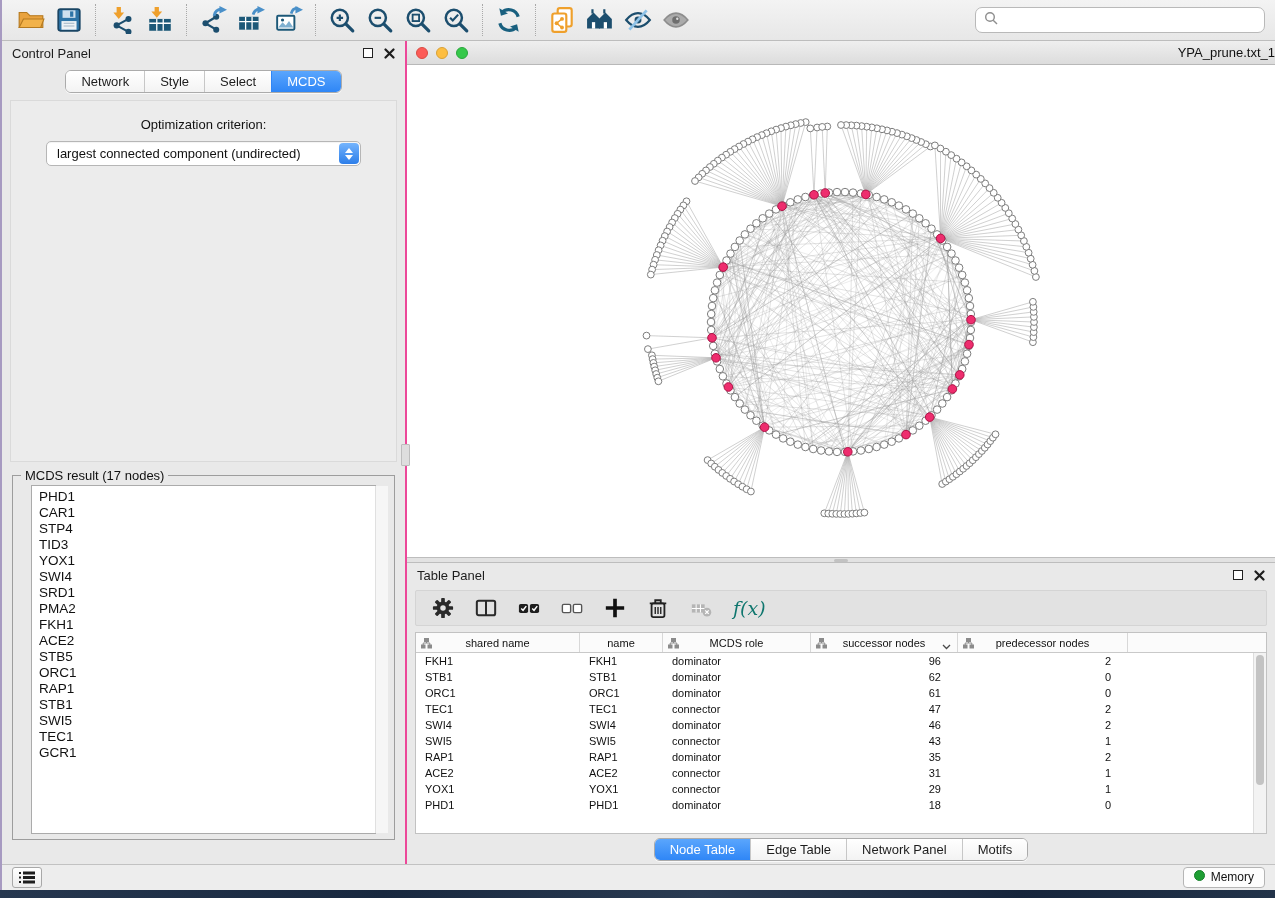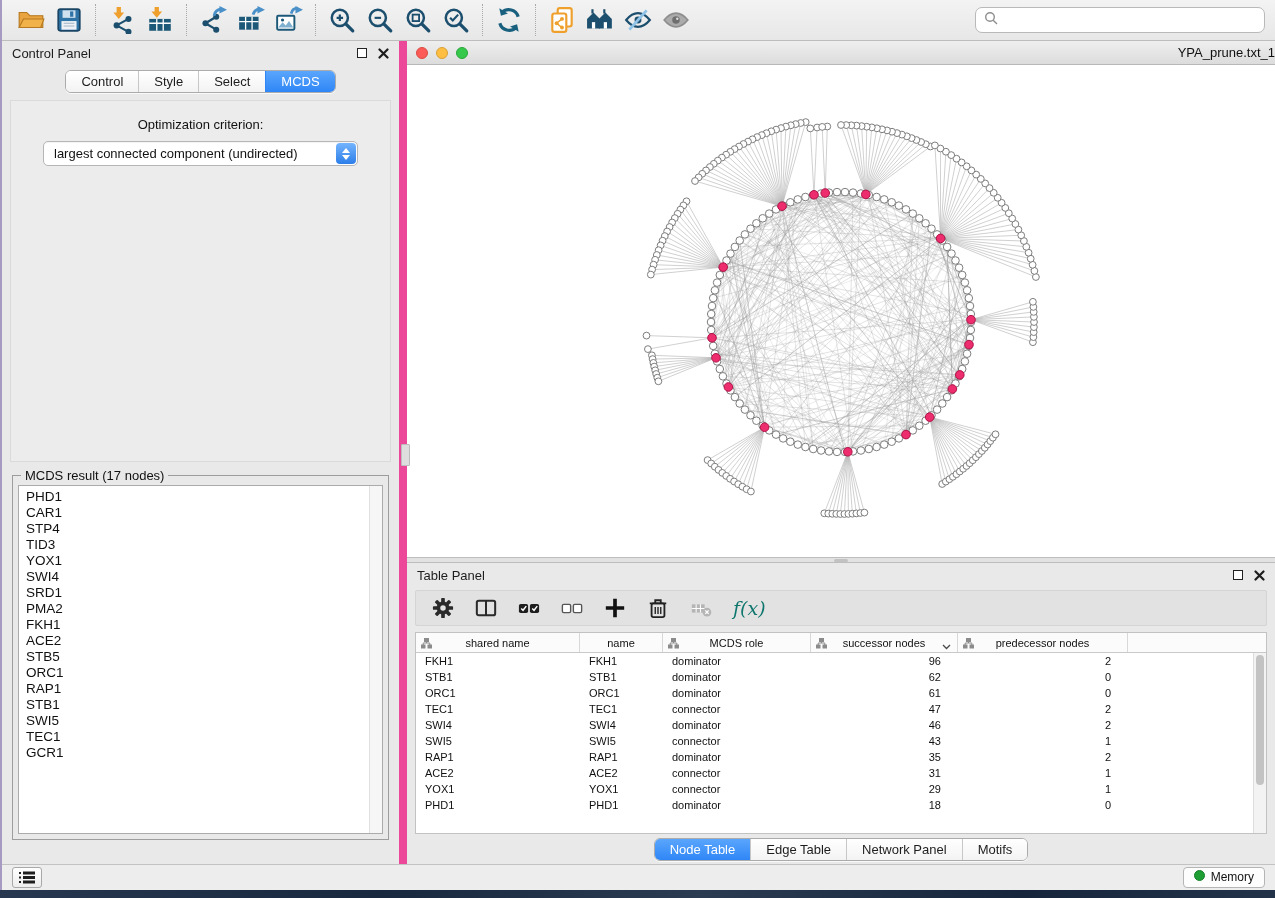--- a/index.html
+++ b/index.html
@@ -8,40 +8,40 @@
   
   .toolbar{height:41px;background:linear-gradient(#f3f3f3,#e7e7e7);border-bottom:1px solid #bdbdbd;display:flex;align-items:center;padding:0 10px;flex:none}
   .tbtn{width:38px;height:34px;display:flex;align-items:center;justify-content:center;border-radius:4px}
   .tbtn svg{width:28px;height:28px}
   .tsep{width:0;height:32px;border-left:1px dotted #a9a9a9;margin:0 7px}
   .search{margin-left:auto;width:290px;height:26px;border:1px solid #b9b9b9;border-radius:7px;background:#fff;display:flex;align-items:center;padding:0 8px;gap:6px}
   .search input{border:none;outline:none;flex:1;font-size:13px;font-family:"Liberation Sans",sans-serif;background:transparent}
   
   .main{flex:1;display:flex;min-height:0}
   
-  .control-panel{width:405px;flex:none;background:#e9e9e9;border-right:8px solid #ec4899;display:flex;flex-direction:column}
+  .control-panel{width:405px;flex:none;background:#e9e9e9;border-right:2px solid #ec4899;display:flex;flex-direction:column}
   .panel-titlebar{height:24px;display:flex;align-items:center;padding:0 10px;font-size:13px;color:#1d1d1d;flex:none}
   .panel-ctrls{margin-left:auto;display:flex;gap:11px;align-items:center}
   .float-ic{width:10px;height:10px;border:1.6px solid #222;background:#fff;display:inline-block}
   .close-ic svg{width:11px;height:11px;display:block}
   .tabs-row{display:flex;justify-content:center;margin:5px 0 7px;flex:none}
   .seg{display:flex;border:1px solid #ababab;border-radius:6px;overflow:hidden;background:#fff;box-shadow:0 1px 0 rgba(255,255,255,.7)}
   .seg-item{padding:3px 15px;font-size:13px;color:#1d1d1d;border-left:1px solid #c7c7c7;background:linear-gradient(#fff,#f3f3f3)}
   .seg-item:first-child{border-left:none}
   .seg-item.selected{background:linear-gradient(#5aa6fd,#2f86f6);color:#fff;border-left-color:#2f86f6}
   .cp-inner{margin:0 8px;height:362px;background:#ececec;border:1px solid #dadada;display:flex;flex-direction:column;align-items:center;padding-top:16px;flex:none}
   .opt-label{font-size:13px;color:#111;margin-bottom:9px}
   .dropdown{width:315px;height:25px;background:#fff;border:1px solid #b6b6b6;border-radius:5px;display:flex;align-items:center;font-size:13px;color:#111;padding-left:10px;position:relative;box-shadow:inset 0 1px 1px rgba(0,0,0,.05)}
   .dd-stepper{position:absolute;right:1px;top:1px;bottom:1px;width:20px;border-radius:4px;background:linear-gradient(#74b4fd,#2c7ee9);display:flex;flex-direction:column;align-items:center;justify-content:center;gap:2px}
   .dd-up{width:0;height:0;border-left:4px solid transparent;border-right:4px solid transparent;border-bottom:5px solid #fff}
   .dd-down{width:0;height:0;border-left:4px solid transparent;border-right:4px solid transparent;border-top:5px solid #fff}
   .btn-row{display:flex;gap:13px;margin-top:13px}
   .btn{background:linear-gradient(#ffffff,#f0f0f0);border:1px solid #b3b3b3;border-radius:5px;padding:4px 17px;font-size:13px;color:#111}
   .btn.focused{box-shadow:0 0 0 3px rgba(110,170,240,.6);border-color:#7aa7e0}
-  .cp-fieldset{flex:1;margin:13px 10px 24px;border:1px solid #9d9d9d;position:relative;padding:9px 5px 5px;display:flex}
+  .cp-fieldset{flex:1;margin:13px 10px 24px;border:1px solid #9d9d9d;position:relative;padding:9px 18px 5px;display:flex}
   .fieldset-title{position:absolute;top:-8px;left:8px;background:#e9e9e9;padding:0 4px;font-size:13px;color:#111}
   .listbox{flex:1;background:#fff;border:1px solid #ababab;position:relative;overflow:hidden;padding:3px 18px 3px 7px;font-size:13.5px;color:#111}
   .listbox .li{line-height:16px}
   .list-scroll{position:absolute;right:1px;top:1px;bottom:1px;width:13px;background:#f6f6f6;border-left:1px solid #e0e0e0}
   
   .right{flex:1;display:flex;flex-direction:column;min-width:0}
   .net-window{height:516px;flex:none;display:flex;flex-direction:column}
   .net-titlebar{height:24px;background:linear-gradient(#efefef,#dcdcdc);border-bottom:1px solid #b8b8b8;display:flex;align-items:center;padding:0 9px;position:relative;flex:none}
   .lights{display:flex;gap:8px;z-index:2}
   .light{width:12px;height:12px;border-radius:50%}
@@ -247,21 +247,21 @@
           <span class="float-ic"></span>
           <span class="close-ic">
               <svg viewBox="0 0 11 11">
                 <path d="M1.5 1.5l8 8M9.5 1.5l-8 8" stroke="#1d1d1d" stroke-width="2.2" stroke-linecap="round"></path>
               </svg>
             </span>
         </span>
       </div>
       <div class="tabs-row">
         <div class="seg">
-          <div class="seg-item">Control</div>
+          <div class="seg-item">Network</div>
           <div class="seg-item">Style</div>
           <div class="seg-item">Select</div>
           <div class="seg-item selected">MCDS</div>
         </div>
       </div>
       <div class="cp-inner">
         <div class="opt-label">Optimization criterion:</div>
         <div class="dropdown">
           <span>largest connected component (undirected)</span>
           <span class="dd-stepper">

